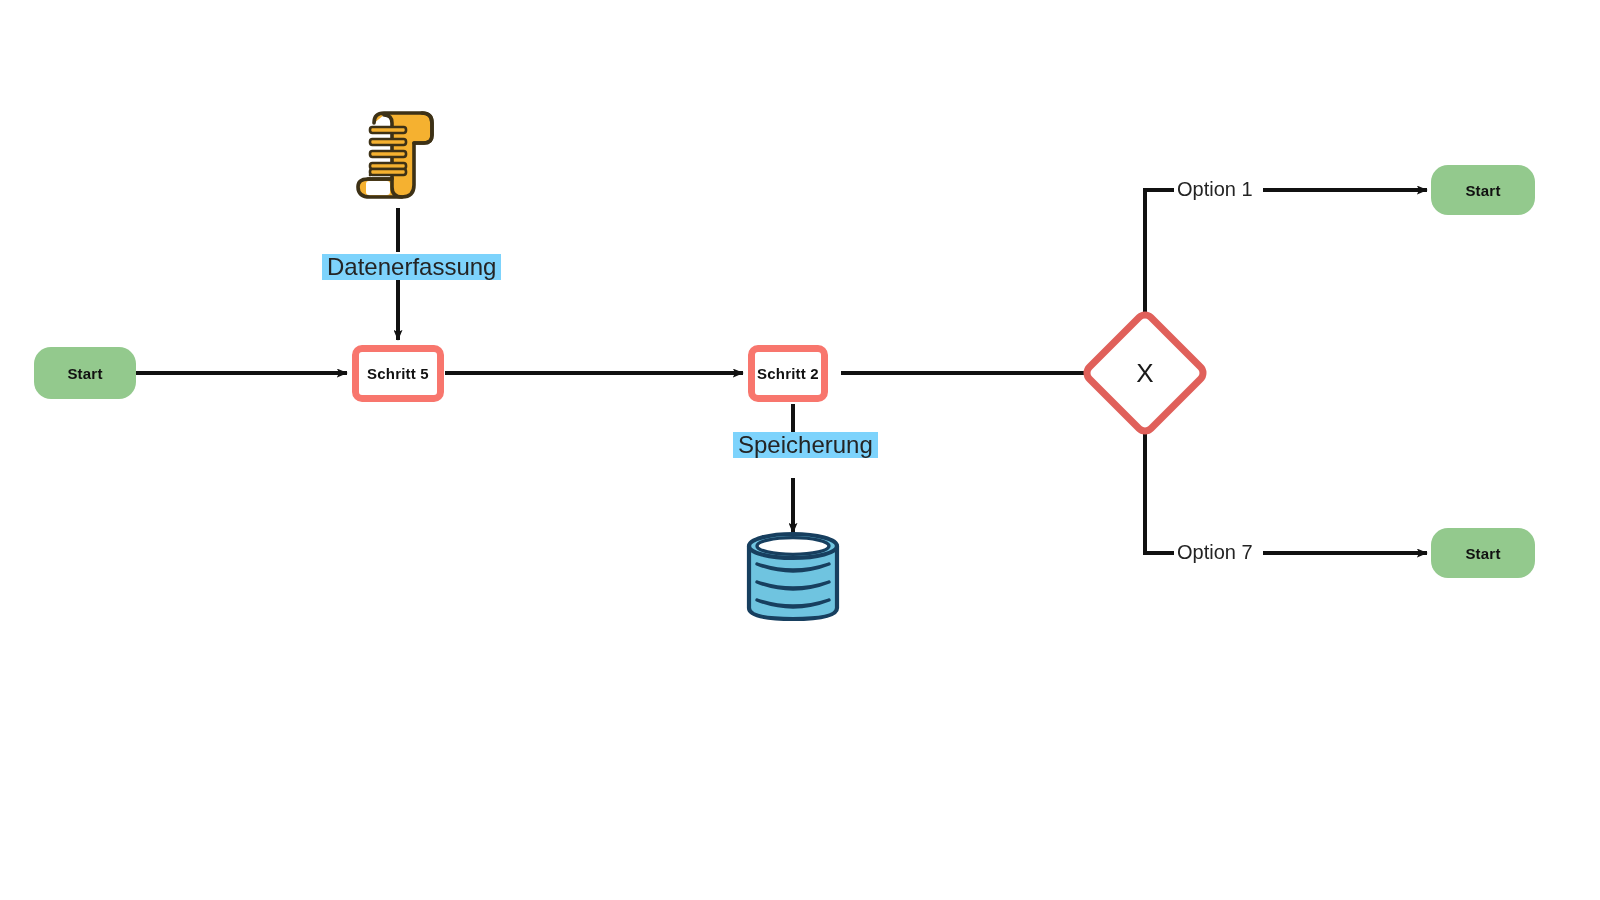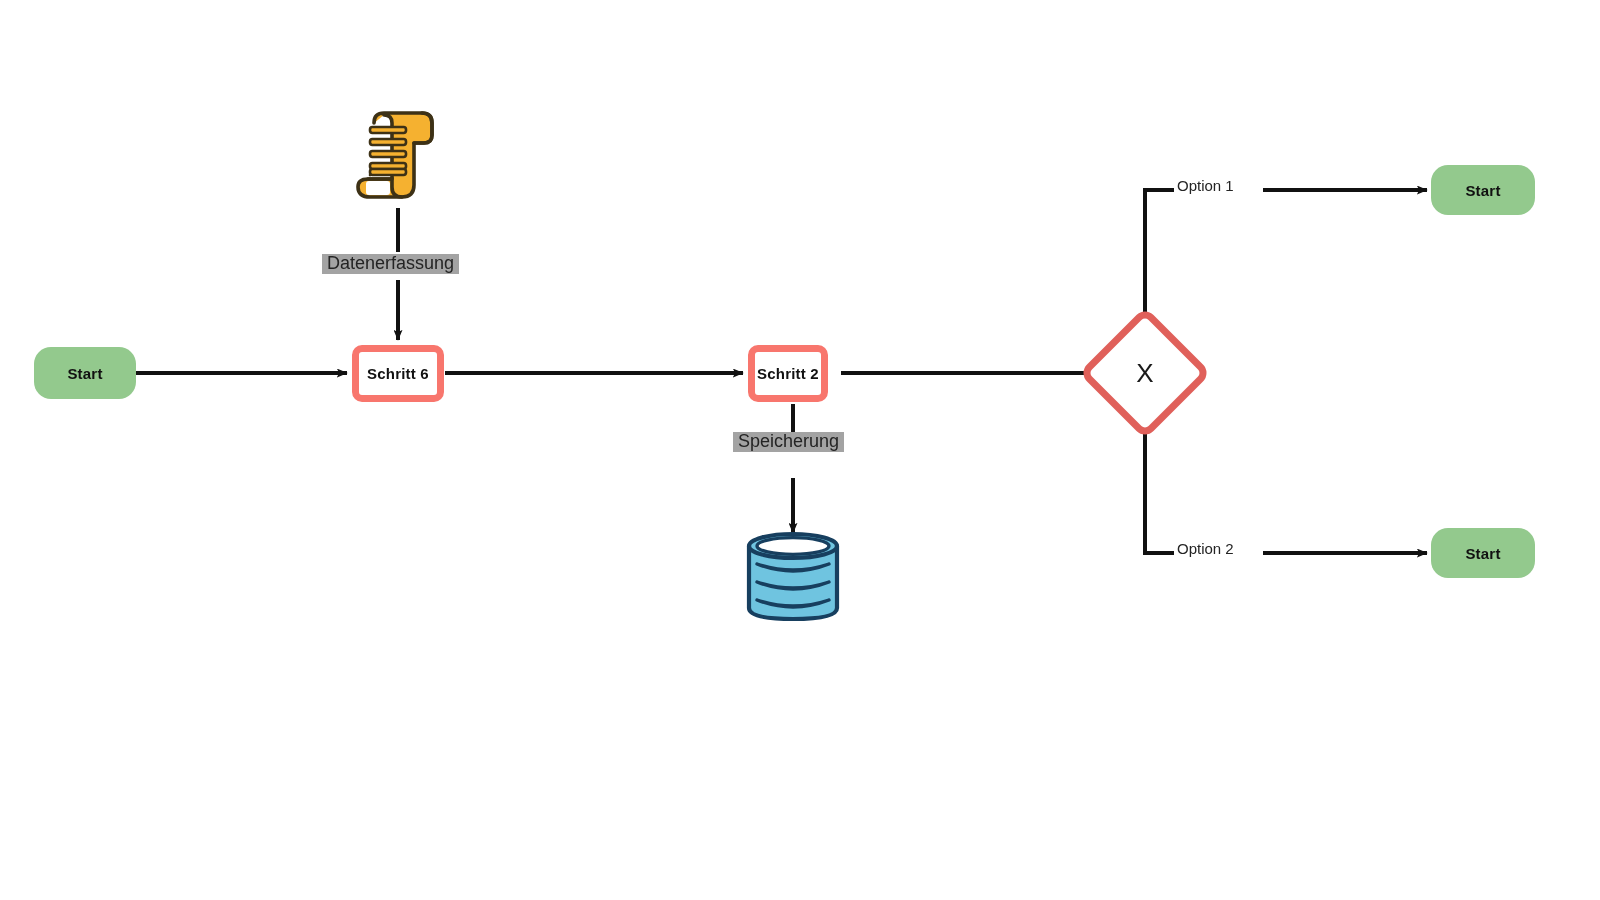--- a/index.html
+++ b/index.html
@@ -78,32 +78,32 @@
     font-weight: 400;
     color: #1a1a1a;
     z-index: 6;
     line-height: 1;
     font-family: "Liberation Sans", sans-serif;
   }
 
   
   .edge-label {
     position: absolute;
-    font-size: 18px;
+    font-size: 24px;
     font-weight: 400;
     color: #242424;
-    background: #a3a3a3;
+    background: #7dd3fc;
     padding: 0 5px;
     white-space: nowrap;
     line-height: 1.1;
     z-index: 4;
   }
   .branch-label {
     position: absolute;
-    font-size: 15px;
+    font-size: 20px;
     font-weight: 400;
     color: #242424;
     background: #ffffff;
     padding: 0 3px;
     white-space: nowrap;
     line-height: 1.1;
     z-index: 4;
   }
 
   
@@ -175,21 +175,21 @@
     <path d="M17,33 Q53,47 89,33 Q53,45 17,33 Z" fill="#ffffff" stroke="#173f5f" stroke-width="3.4" stroke-linejoin="round"></path>
     <path d="M17,51 Q53,65 89,51 Q53,63 17,51 Z" fill="#ffffff" stroke="#173f5f" stroke-width="3.4" stroke-linejoin="round"></path>
     <path d="M17,69 Q53,83 89,69 Q53,81 17,69 Z" fill="#ffffff" stroke="#173f5f" stroke-width="3.4" stroke-linejoin="round"></path>
   </svg>
 
   <div class="node node-start" style="left:34px; top:347px; width:102px; height:52px;">
     <span>Start</span>
   </div>
 
   <div class="node node-process" style="left:352px; top:345px; width:92px; height:57px;">
-    <span>Schritt 6</span>
+    <span>Schritt 5</span>
   </div>
 
   <div class="node node-process" style="left:748px; top:345px; width:80px; height:57px;">
     <span>Schritt 2</span>
   </div>
 
   <div class="decision-wrap" style="left:1090px; top:318px; width:110px; height:110px;">
     <div class="node-decision"></div>
     <span class="decision-label">X</span>
   </div>
@@ -201,15 +201,15 @@
   <div class="node node-start" style="left:1431px; top:528px; width:104px; height:50px;">
     <span>Start</span>
   </div>
 
   <div class="edge-label" style="left:322px; top:254px;">Datenerfassung</div>
 
   <div class="edge-label" style="left:733px; top:432px;">Speicherung</div>
 
   <div class="branch-label" style="left:1174px; top:178px;">Option 1</div>
 
-  <div class="branch-label" style="left:1174px; top:541px;">Option 2</div>
+  <div class="branch-label" style="left:1174px; top:541px;">Option 7</div>
 
 </div>
 
 </body></html>

